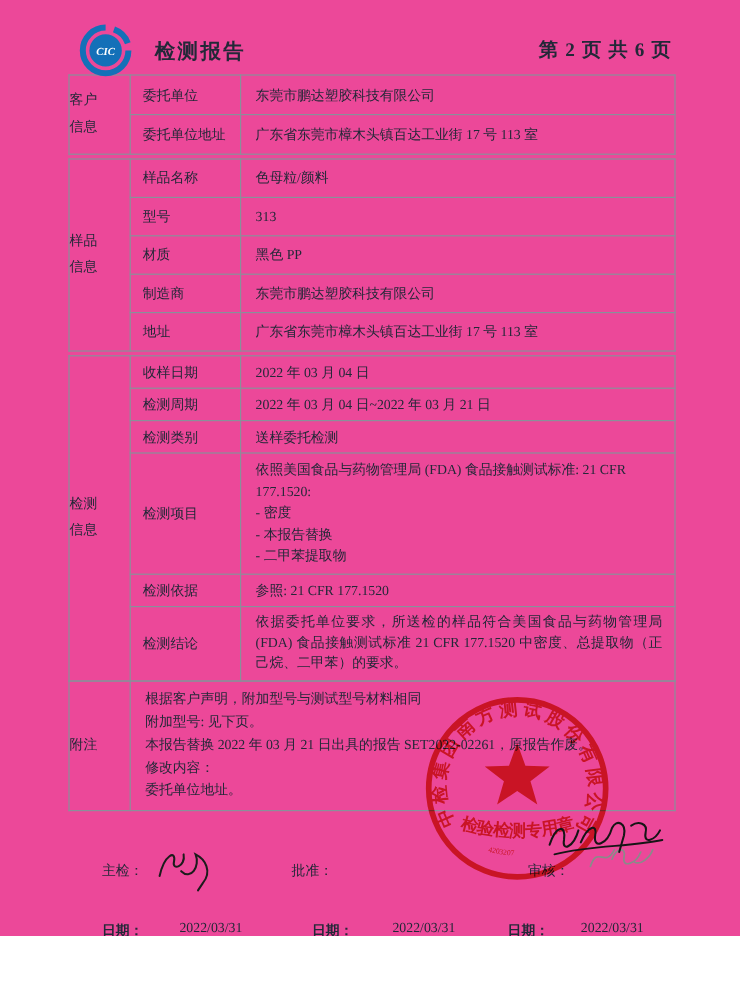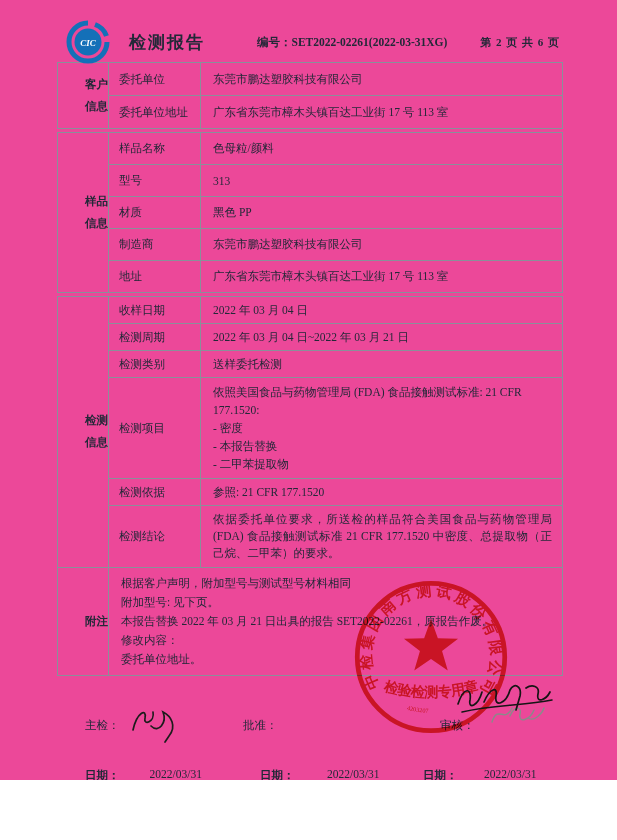--- a/index.html
+++ b/index.html
@@ -5,27 +5,27 @@
   * { margin:0; padding:0; box-sizing:border-box; }
   html,body { background:#ffffff; }
   body { font-family:"Liberation Serif","DejaVu Serif",serif; color:#232838; }
   .page { position:relative; width:617px; height:780px; background:#ec4899; overflow:hidden; }
 
   
   .header { display:flex; align-items:center; padding:22px 57px 0 65px; height:62px; }
   .logo { flex:0 0 auto; }
   .hdr-title { font-weight:bold; font-size:17px; margin-left:18px; letter-spacing:2px; }
   .hdr-no { font-weight:bold; font-size:11.5px; margin-left:52px; white-space:nowrap; }
-  .hdr-page { font-weight:bold; font-size:11px; margin-left:auto; letter-spacing:1px; white-space:nowrap; }
+  .hdr-page { font-weight:bold; font-size:16px; margin-left:auto; letter-spacing:1px; white-space:nowrap; }
 
   
   .tbl-wrap { width:506px; margin-left:57px; }
   table.sec { width:506px; border-collapse:collapse; table-layout:fixed; }
   table.sec td { border:1px solid #8a8f9a; font-size:11.5px; vertical-align:middle; }
-  td.sect { width:51px; text-align:right; font-weight:bold; line-height:1.9; }
+  td.sect { width:51px; text-align:left; font-weight:normal; line-height:1.9; }
   td.lbl { width:92px; padding-left:10px; }
   td.val { padding-left:12px; padding-right:10px; }
   .gap3 { margin-top:3px; }
   .over1 { margin-top:-1px; }
   .h33 { height:33px; } .h32 { height:32px; } .h27 { height:27px; }
   .multiline { padding-top:5px; padding-bottom:5px; line-height:18px; }
   .just { text-align:justify; line-height:17px; padding-top:5px; padding-bottom:5px; }
   .notes-cell { padding:6px 10px 6px 12px; line-height:19px; vertical-align:top; }
 
   
@@ -56,21 +56,20 @@
 <div class="page">
 
   <div class="header">
     <svg class="logo" width="46" height="46" viewBox="0 0 46 46">
       <path d="M 23 4 A 19 19 0 1 0 42 23" stroke="#1470b8" stroke-width="5" fill="none"></path>
       <path d="M 30 5.5 A 19 19 0 0 1 41.5 17" stroke="#1470b8" stroke-width="5" fill="none"></path>
       <circle cx="23" cy="23" r="13.5" fill="#1470b8"></circle>
       <text x="23" y="26.5" font-size="9" font-weight="bold" font-style="italic" fill="#ffffff" text-anchor="middle">CIC</text>
     </svg>
     <div class="hdr-title">检测报告</div>
-    <div class="hdr-no"><span>编号：</span><span>SET2022-02261(2022-03-31XG)</span></div>
     <div class="hdr-page">第 2 页 共 6 页</div>
   </div>
 
   <div class="tbl-wrap">
     <table class="sec">
       <colgroup>
           <col style="width:51px">
           <col style="width:92px">
           <col>
         </colgroup>

